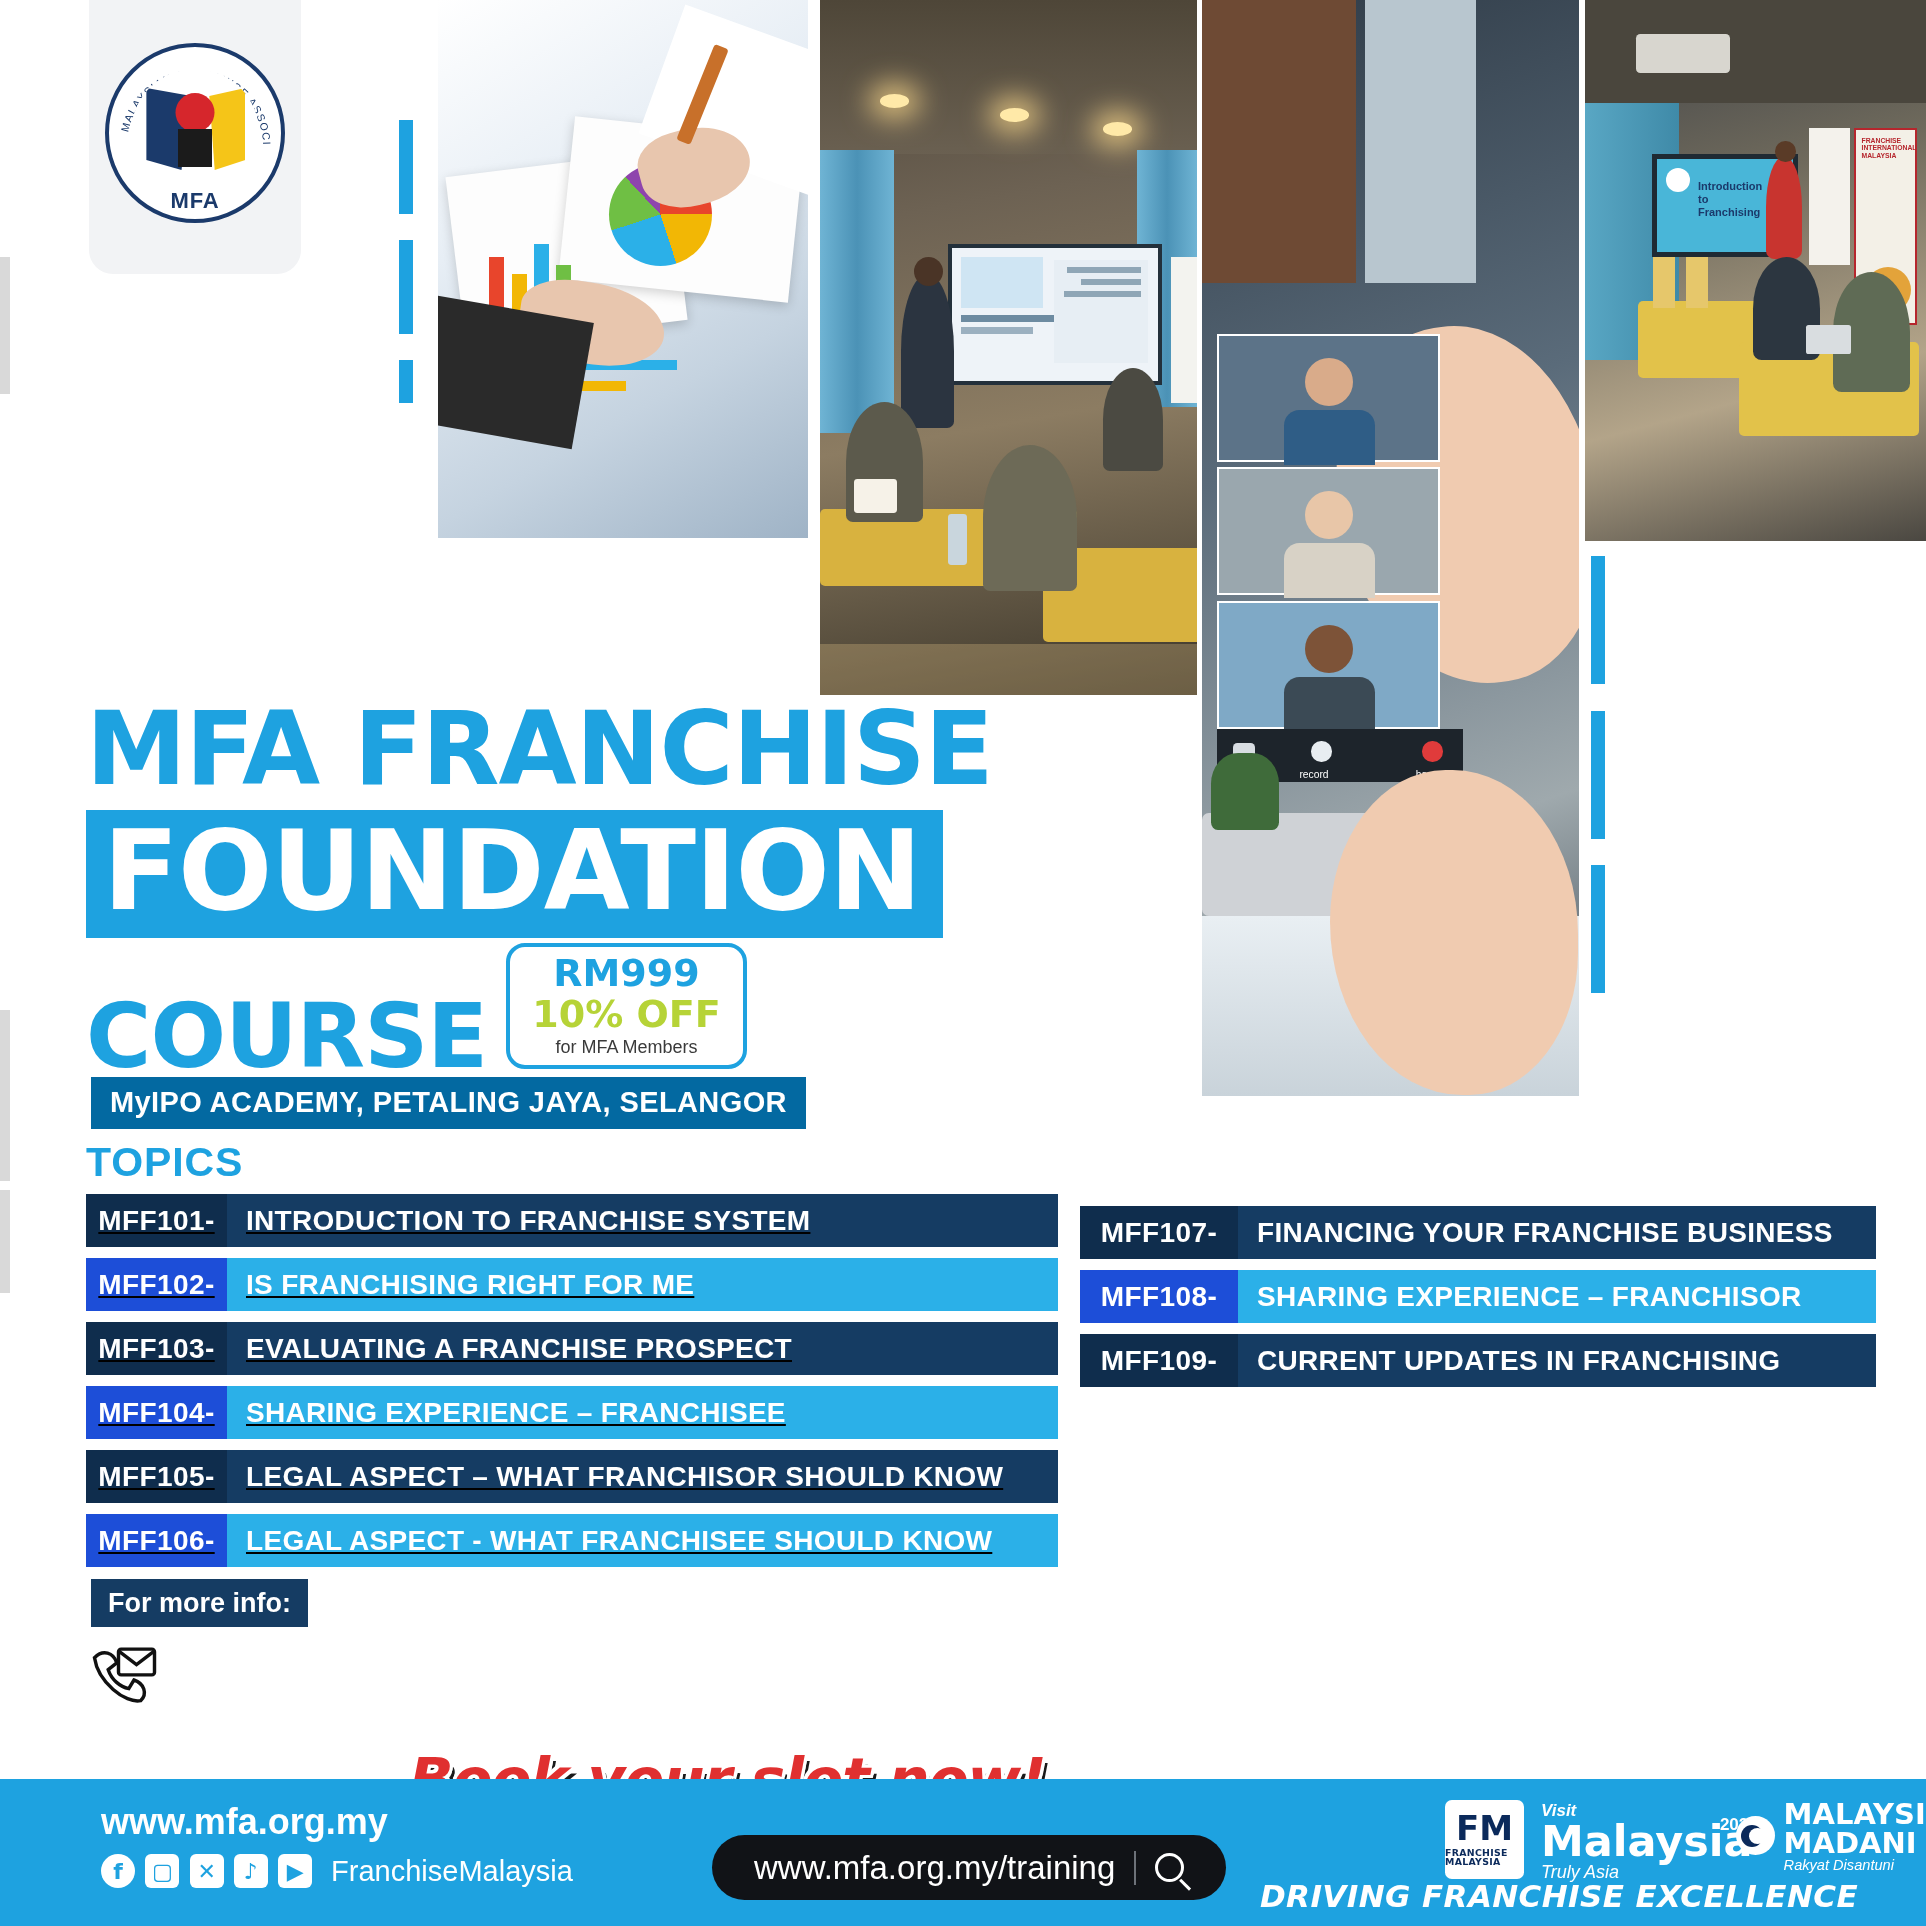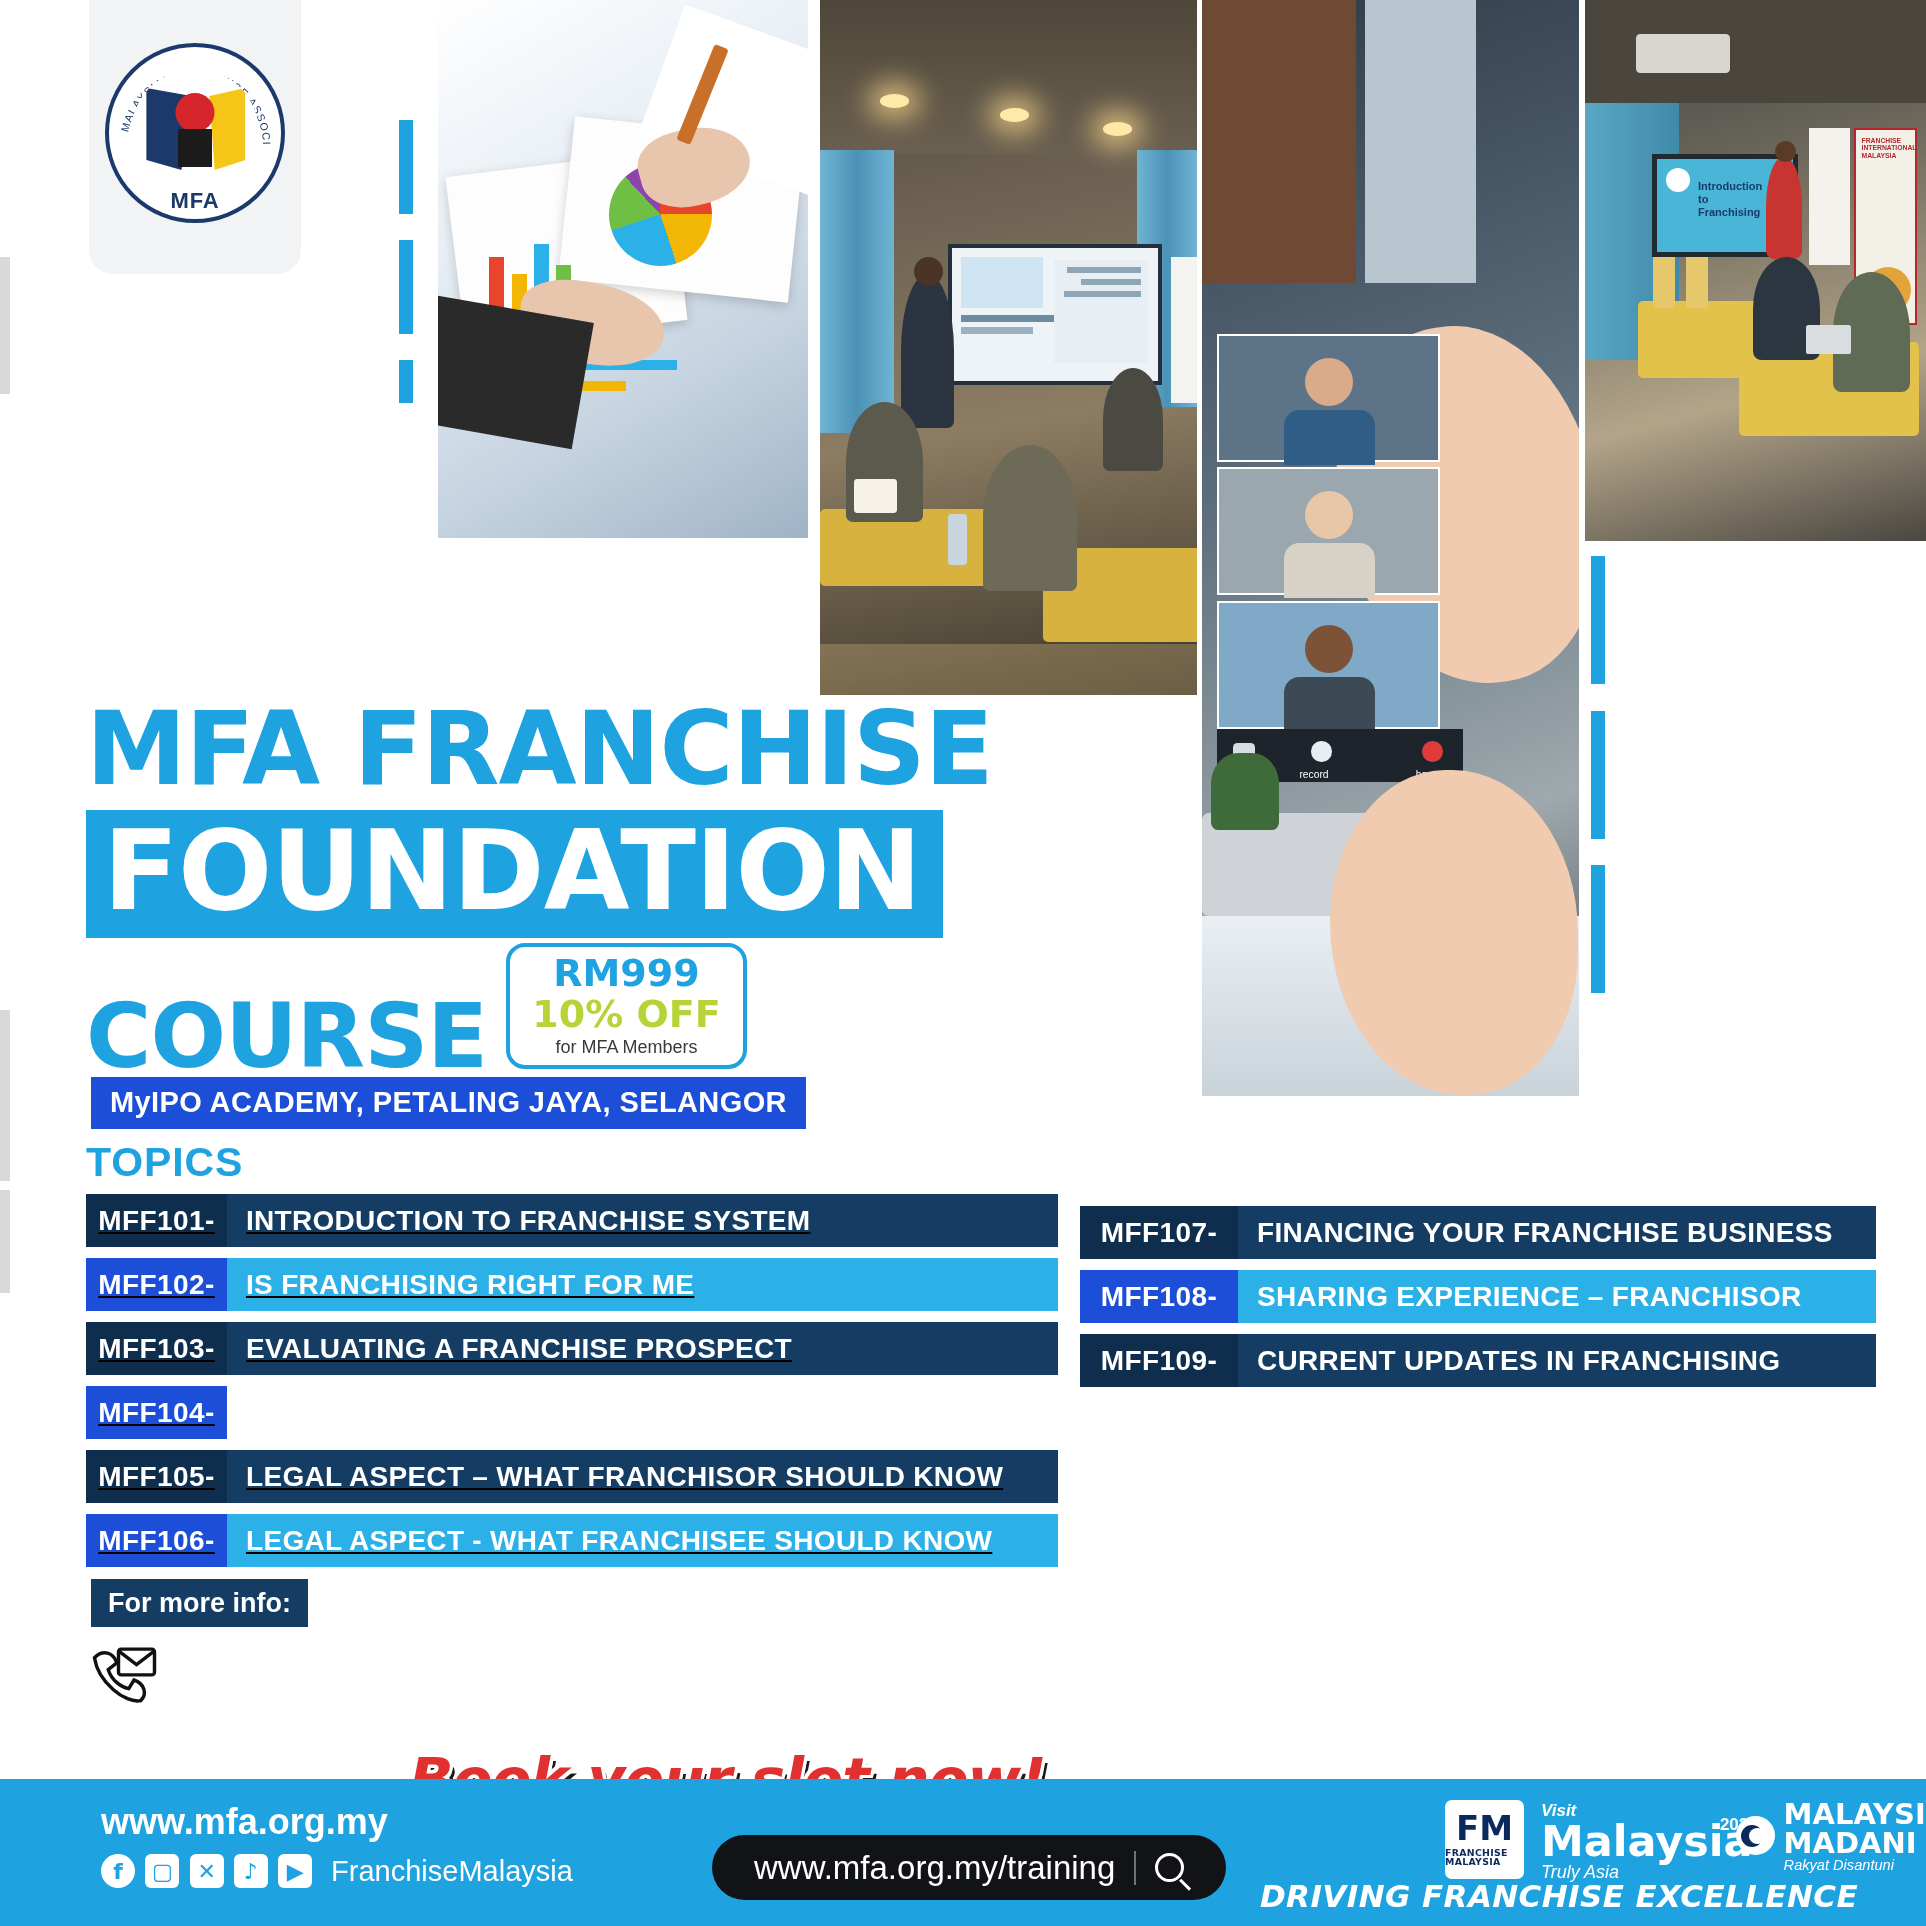--- a/index.html
+++ b/index.html
@@ -149,21 +149,21 @@
     padding: 6.8px 22px 8.6px 22px;
     text-align: center;
     line-height: 1.0;
   }
   .price-rm { font-size: 38px; font-weight: 700; color: #1ea2e0; font-family:"DejaVu Sans",sans-serif;}
   .price-off { font-size: 38px; font-weight: 700; color: #b6d337; font-family:"DejaVu Sans",sans-serif; margin-top:3.4px;}
   .price-note { font-size: 18px; color: #3a3a3a; margin-top: 5.1px; }
 
   .venue {
     position: absolute; left: 91px; top: 1077px;
-    background: #1d4ed8; color: #ffffff;
+    background: #0369a1; color: #ffffff;
     font-size: 29px; font-weight: 700;
     padding: 8.6px 19px 10.3px 19px;
     letter-spacing: 0.4px;
   }
 
   
   .topics-title {
     position: absolute; left: 86px; top: 1139px;
     font-size: 41px; color: #1ea2e0; font-weight: 600; letter-spacing: 0.9px;
   }
@@ -444,20 +444,21 @@
     <div class="topic-row light">
       <div class="topic-code">MFF102-</div>
       <div class="topic-name">IS FRANCHISING RIGHT FOR ME</div>
     </div>
     <div class="topic-row dark">
       <div class="topic-code">MFF103-</div>
       <div class="topic-name">EVALUATING A FRANCHISE PROSPECT</div>
     </div>
     <div class="topic-row light">
       <div class="topic-code">MFF104-</div>
+      <div class="topic-name">SHARING EXPERIENCE – FRANCHISEE</div>
     </div>
     <div class="topic-row dark">
       <div class="topic-code">MFF105-</div>
       <div class="topic-name">LEGAL ASPECT – WHAT FRANCHISOR SHOULD KNOW</div>
     </div>
     <div class="topic-row light">
       <div class="topic-code">MFF106-</div>
       <div class="topic-name">LEGAL ASPECT - WHAT FRANCHISEE SHOULD KNOW</div>
     </div>
   </div>

